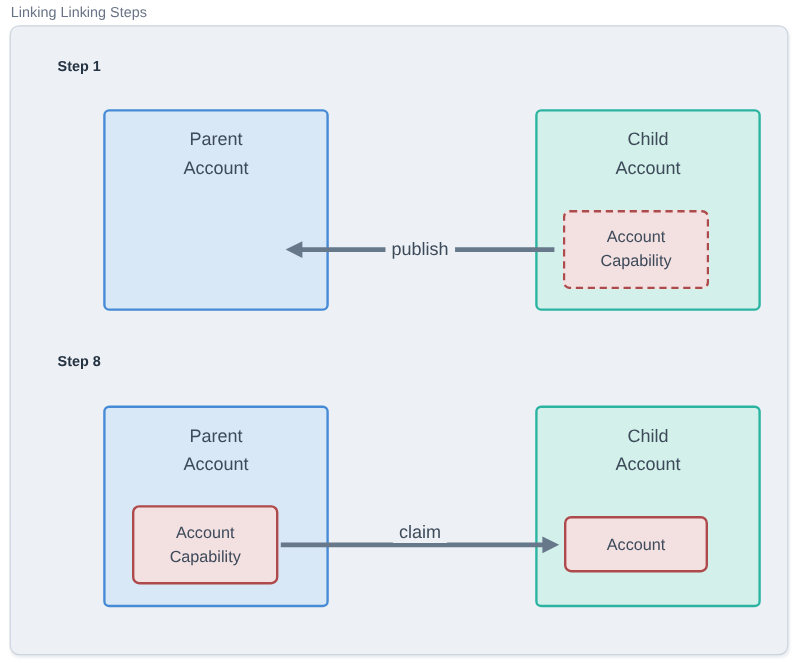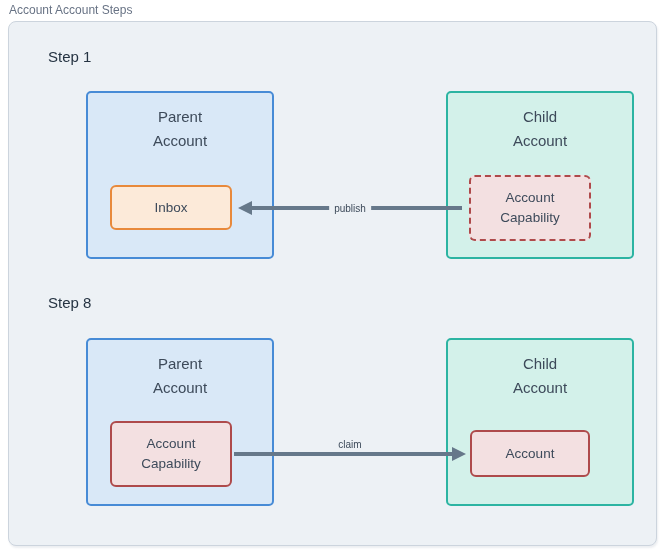--- a/index.html
+++ b/index.html
@@ -44,22 +44,22 @@
     top: 21px;
     width: 649px;
     height: 525px;
     background: var(--panel-bg);
     border: 1px solid var(--panel-border);
     border-radius: 8px;
     box-shadow: 1px 2px 2px rgba(100, 116, 139, 0.12);
   }
   .step-label {
     position: absolute;
-    font-size: 15px;
-    font-weight: normal;
+    font-size: 12px;
+    font-weight: bold;
     color: var(--heading-text);
   }
   .step1-label { left: 48px; top: 48px; }
   .step2-label { left: 48px; top: 294px; }
 
   .acct-box {
     position: absolute;
     width: 188px;
     height: 168px;
     border: 2px solid;
@@ -106,50 +106,47 @@
     pointer-events: none;
   }
   svg.arrows-layer line { stroke: var(--arrow); stroke-width: 4; }
   svg.arrows-layer polygon { fill: var(--arrow); }
 
   .arrow-label {
     position: absolute;
     transform: translate(-50%, -50%);
     background: var(--panel-bg);
     padding: 0 5px;
-    font-size: 10px;
+    font-size: 15px;
     font-weight: 500;
     color: var(--box-text);
     white-space: nowrap;
     text-align: center;
   }
   .publish-label { left: 350px; top: 208px; }
   .claim-label   { left: 350px; top: 444px; }
 </style>
 </head>
 <body>
 
 <div class="stage">
 
-  <div class="panel-label">Account Account Steps</div>
+  <div class="panel-label">Linking Linking Steps</div>
 
   <div class="panel"></div>
 
   <div class="step-label step1-label">Step 1</div>
 
   <div class="acct-box blue parent-s1">
     <div class="box-title">
       <div>Parent</div>
       <div>Account</div>
     </div>
   </div>
 
-  <div class="inner-box orange inbox-s1">
-    <div>Inbox</div>
-  </div>
 
   <div class="acct-box teal child-s1">
     <div class="box-title">
       <div>Child</div>
       <div>Account</div>
     </div>
   </div>
 
   <div class="inner-box red dashed cap-s1">
     <div>

